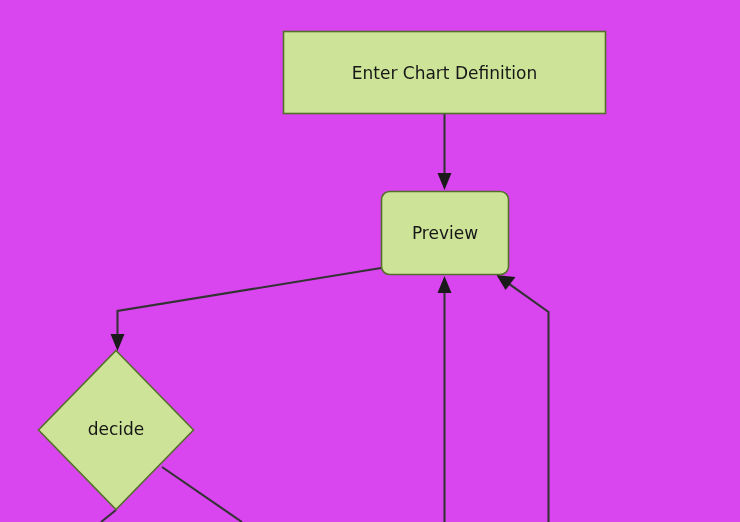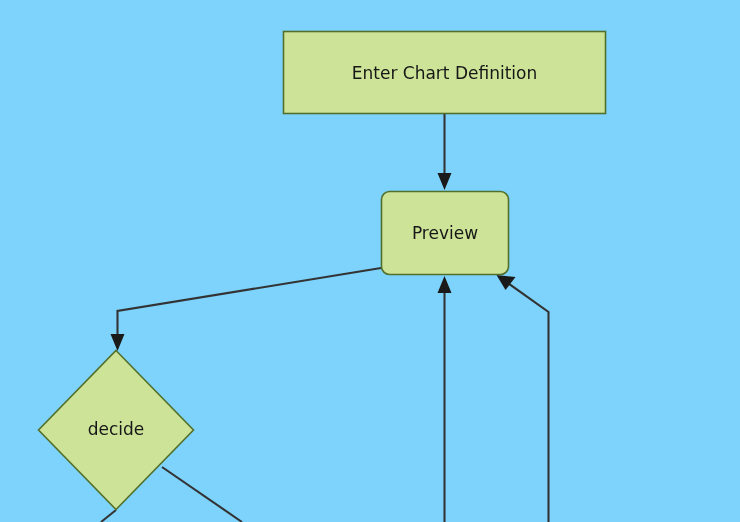--- a/index.html
+++ b/index.html
@@ -8,21 +8,21 @@
     padding: 0;
     background: #ffffff;
   }
   body {
     font-family: "DejaVu Sans", "Liberation Sans", sans-serif;
   }
   #canvas {
     position: relative;
     width: 740px;
     height: 522px;
-    background: #7dd3fc;
+    background: #d946ef;
     overflow: hidden;
   }
   #flow-svg {
     position: absolute;
     left: 0;
     top: 0;
     width: 740px;
     height: 522px;
   }
   .node-shape {

